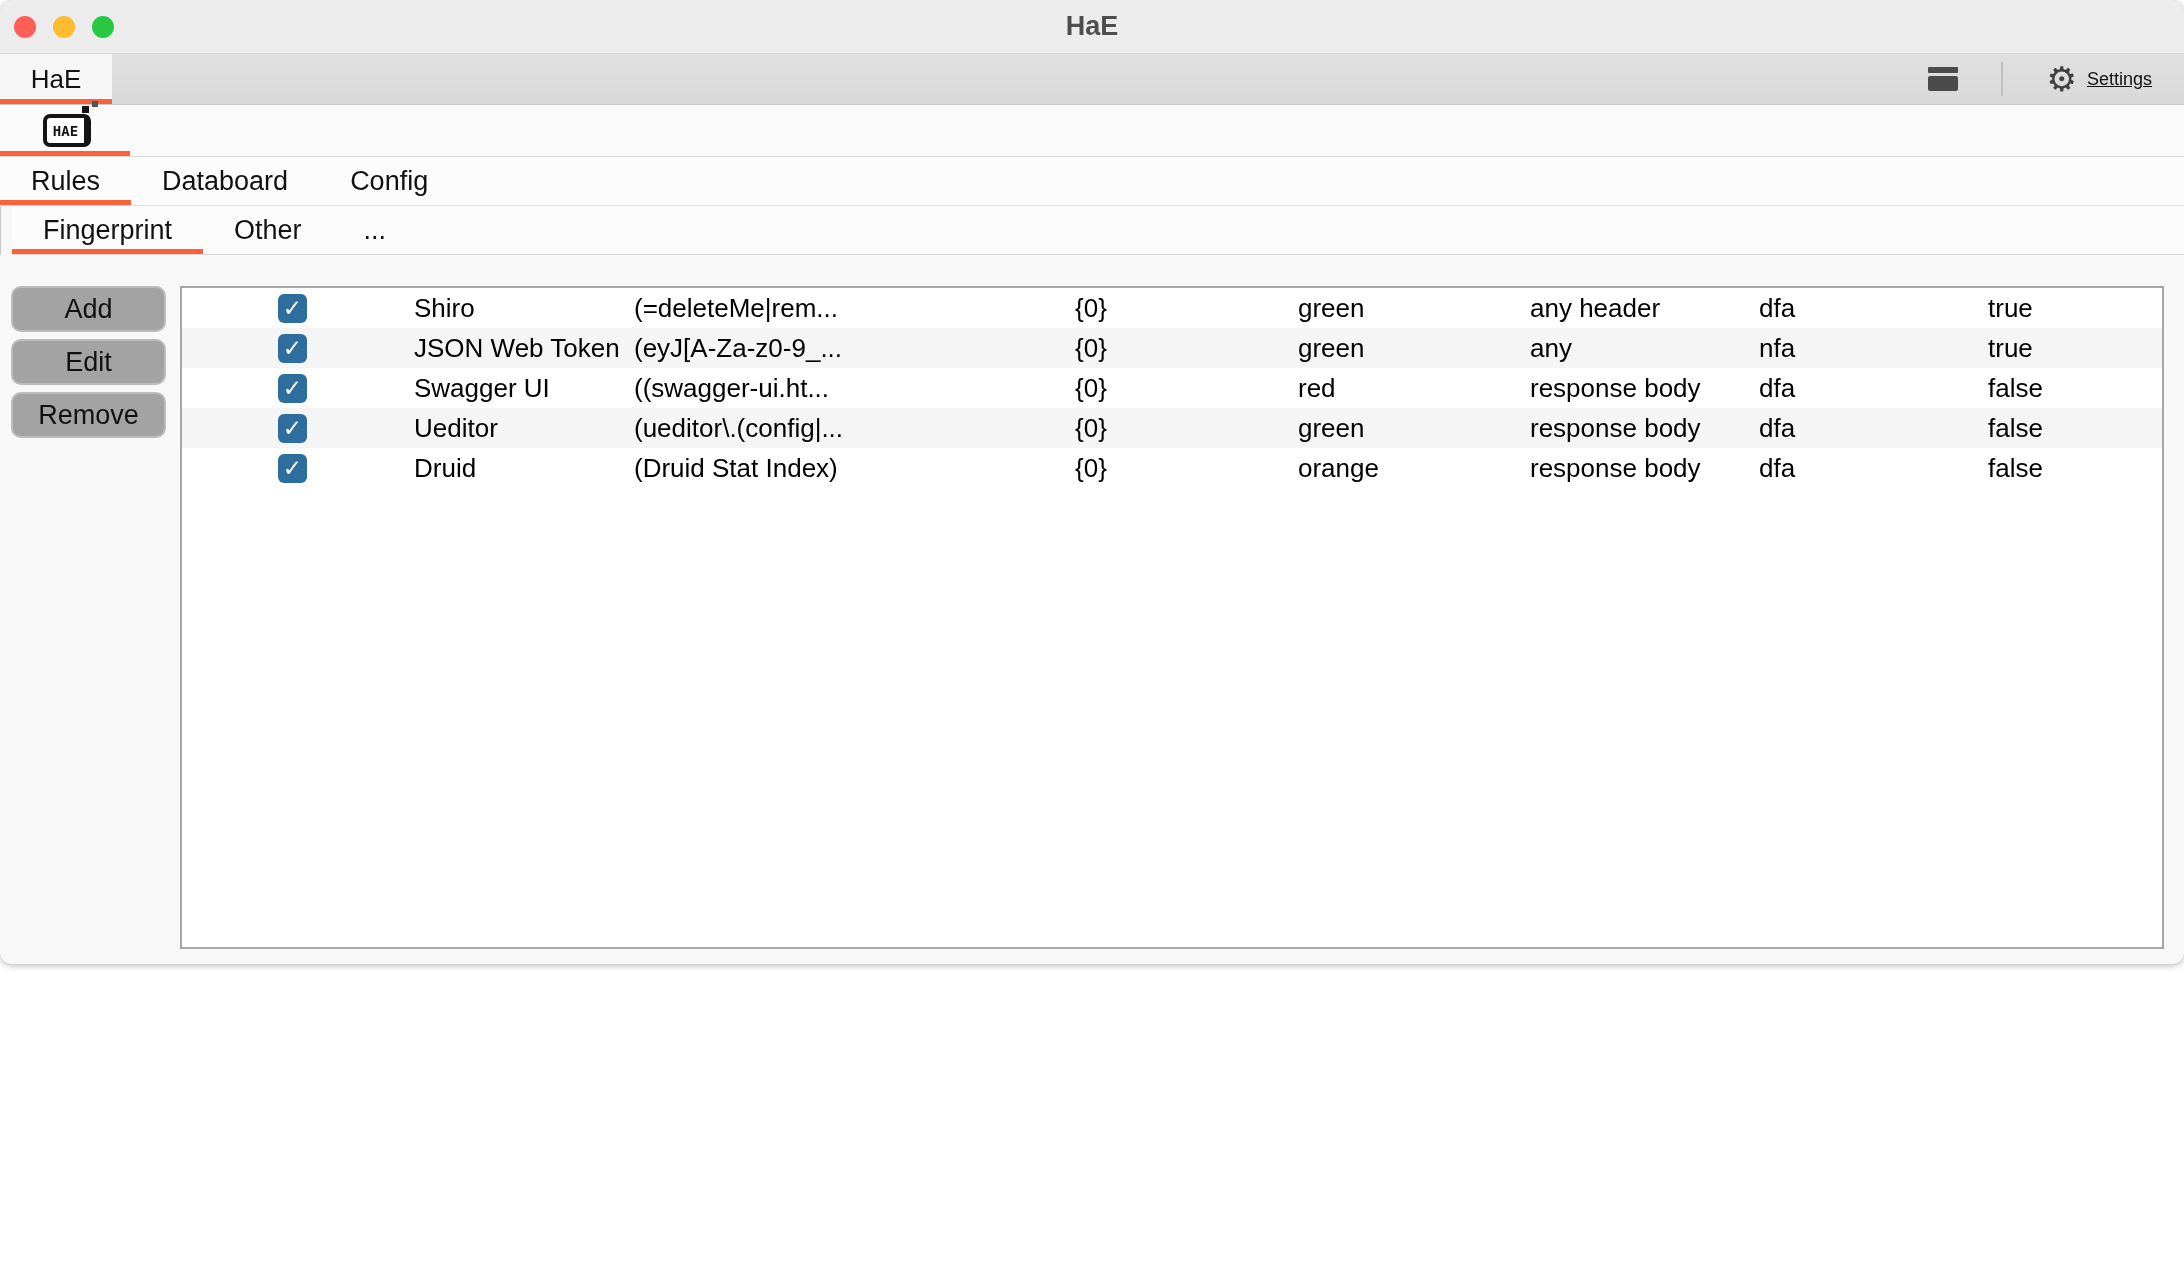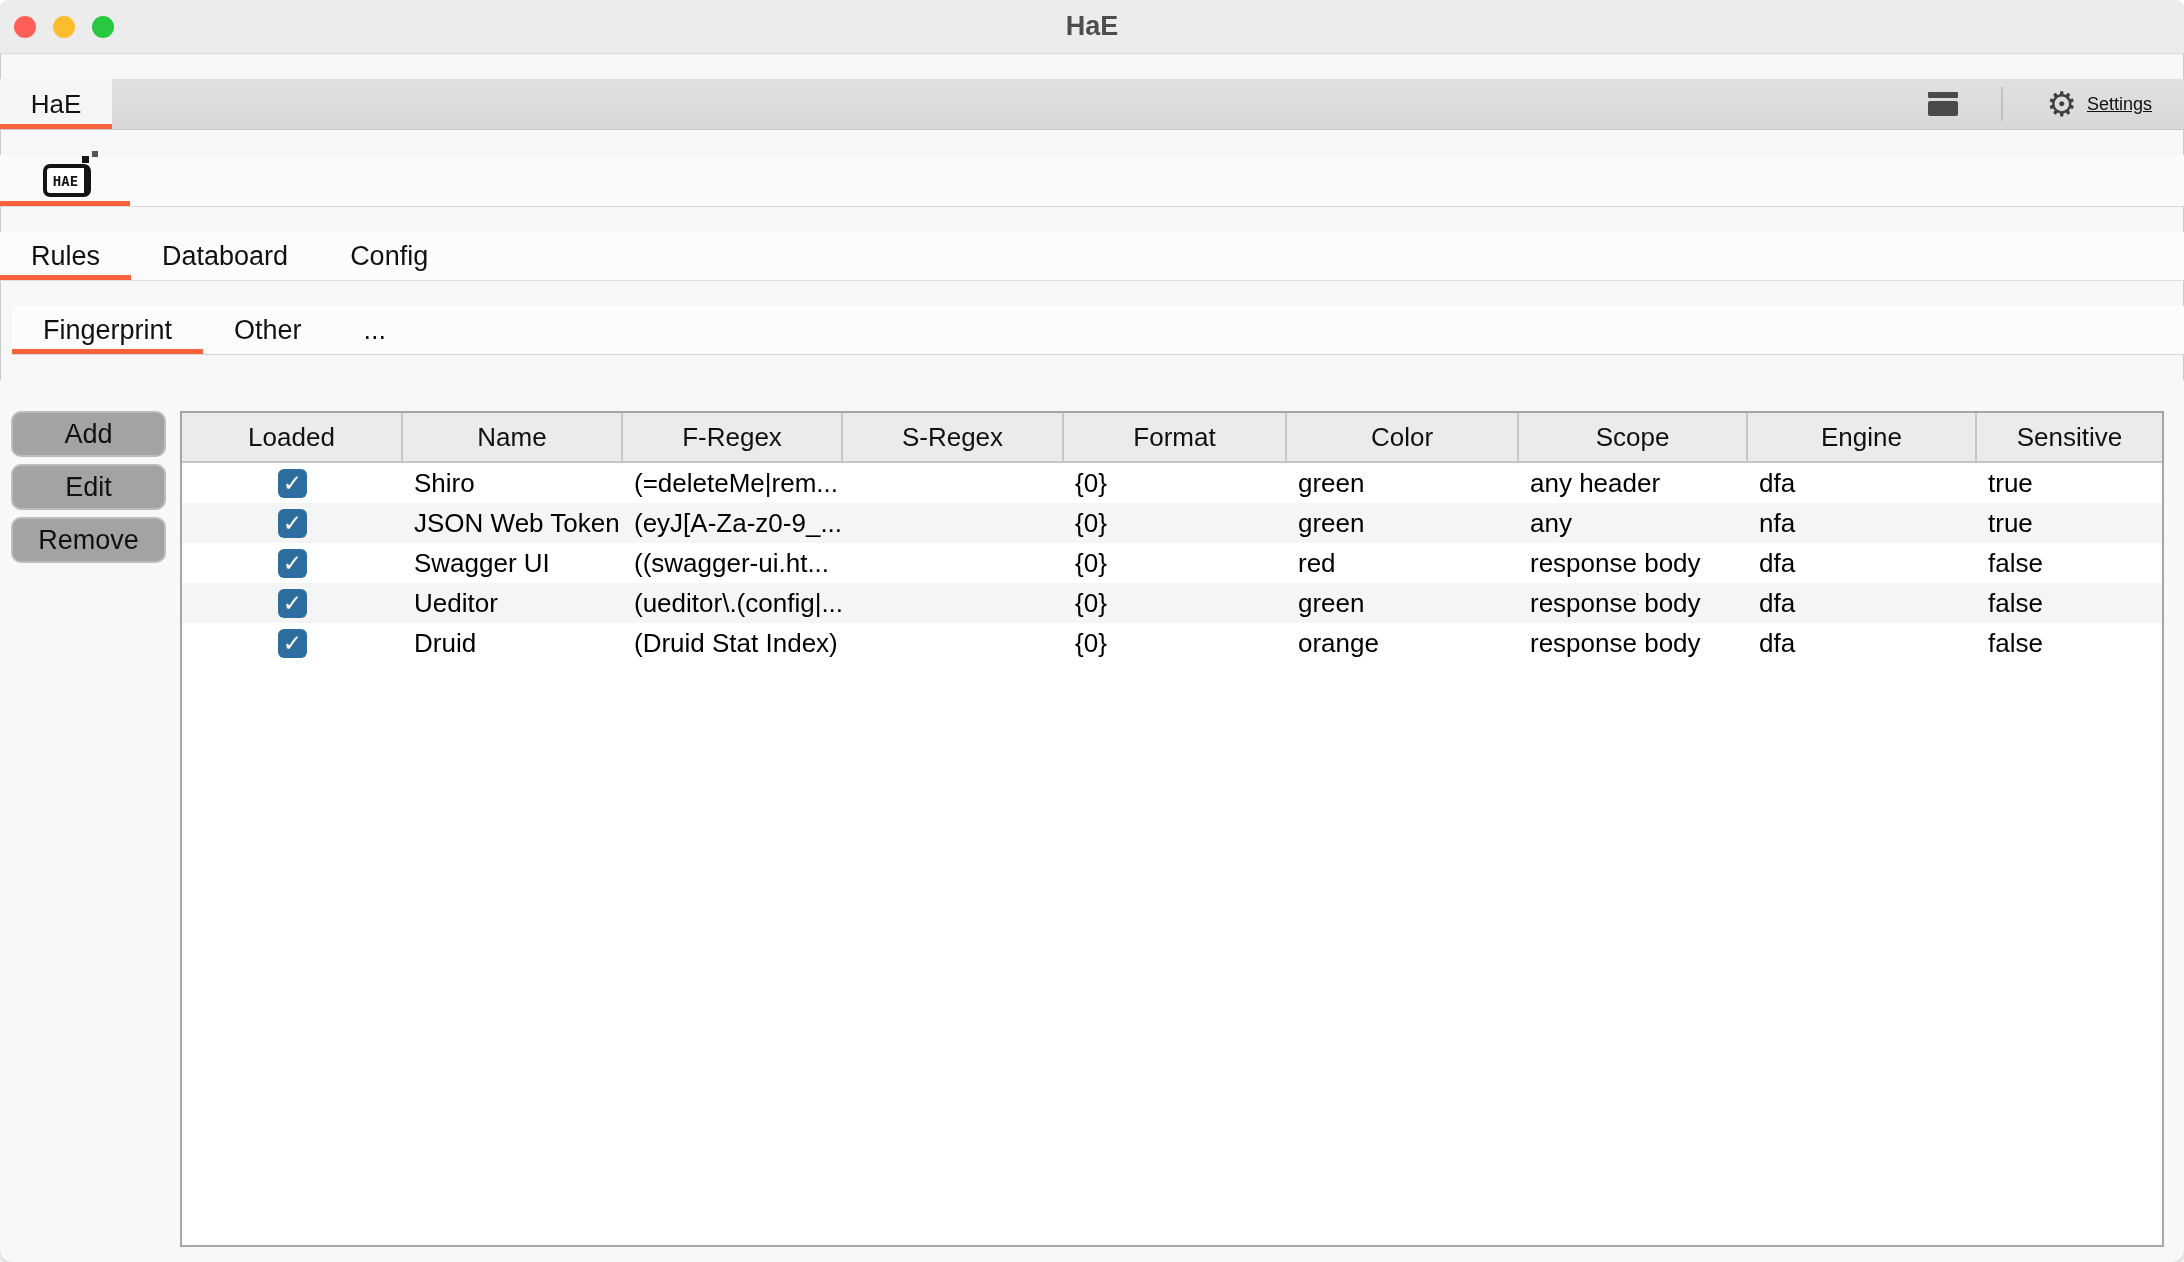--- a/index.html
+++ b/index.html
@@ -3,25 +3,25 @@
 <meta charset="utf-8">
 <style>
   * { box-sizing: border-box; }
   html,body { margin:0; padding:0; background:#ffffff; }
   body {
     width:2184px; height:1262px;
     font-family:"Liberation Sans","DejaVu Sans",sans-serif;
     -webkit-font-smoothing:antialiased;
   }
   .window {
-    width:2184px; height:1262px;
+    width:2184px; height:964px;
     border-radius:12px; overflow:hidden;
     background:#f7f7f7;
     box-shadow: inset 0 0 0 1px rgba(0,0,0,0.18), 0 2px 6px rgba(0,0,0,0.25);
-    display:flex; flex-direction:column;gap:25px;
+    display:flex; flex-direction:column;
   }
 
   
   .titlebar {
     height:54px; flex:none; background:#ececec;
     border-bottom:1px solid #dadada;
     display:flex; align-items:center; position:relative;
   }
   .traffic { position:absolute; left:14px; top:50%; transform:translateY(-50%); display:flex; gap:17px; }
   .dot { width:22px; height:22px; border-radius:50%; }
@@ -188,31 +188,20 @@
 
   <div class="content">
 
     <div class="sidebar">
       <div class="btn">Add</div>
       <div class="btn">Edit</div>
       <div class="btn">Remove</div>
     </div>
 
     <div class="table">
-      <div class="thead grid-cols">
-        <div class="th">Loaded</div>
-        <div class="th">Name</div>
-        <div class="th">F-Regex</div>
-        <div class="th">S-Regex</div>
-        <div class="th">Format</div>
-        <div class="th">Color</div>
-        <div class="th">Scope</div>
-        <div class="th">Engine</div>
-        <div class="th">Sensitive</div>
-      </div>
 
       <div class="tbody">
 
         <div class="tr grid-cols">
           <div class="td center">
             <div class="checkbox">✓</div>
           </div>
           <div class="td">Shiro</div>
           <div class="td">(=deleteMe|rem...</div>
           <div class="td"></div>

